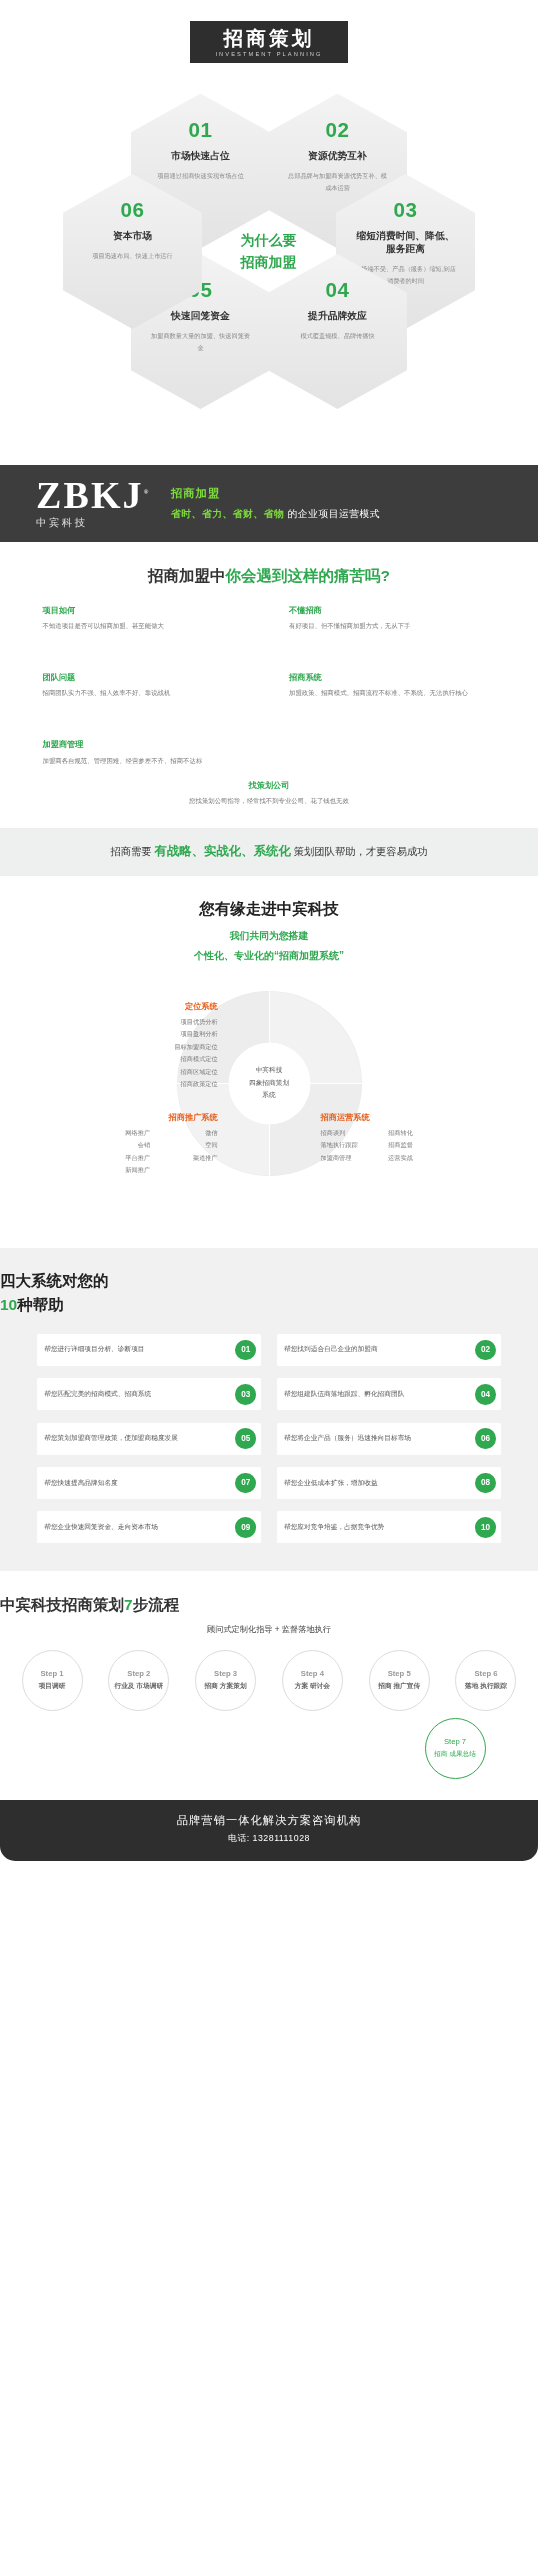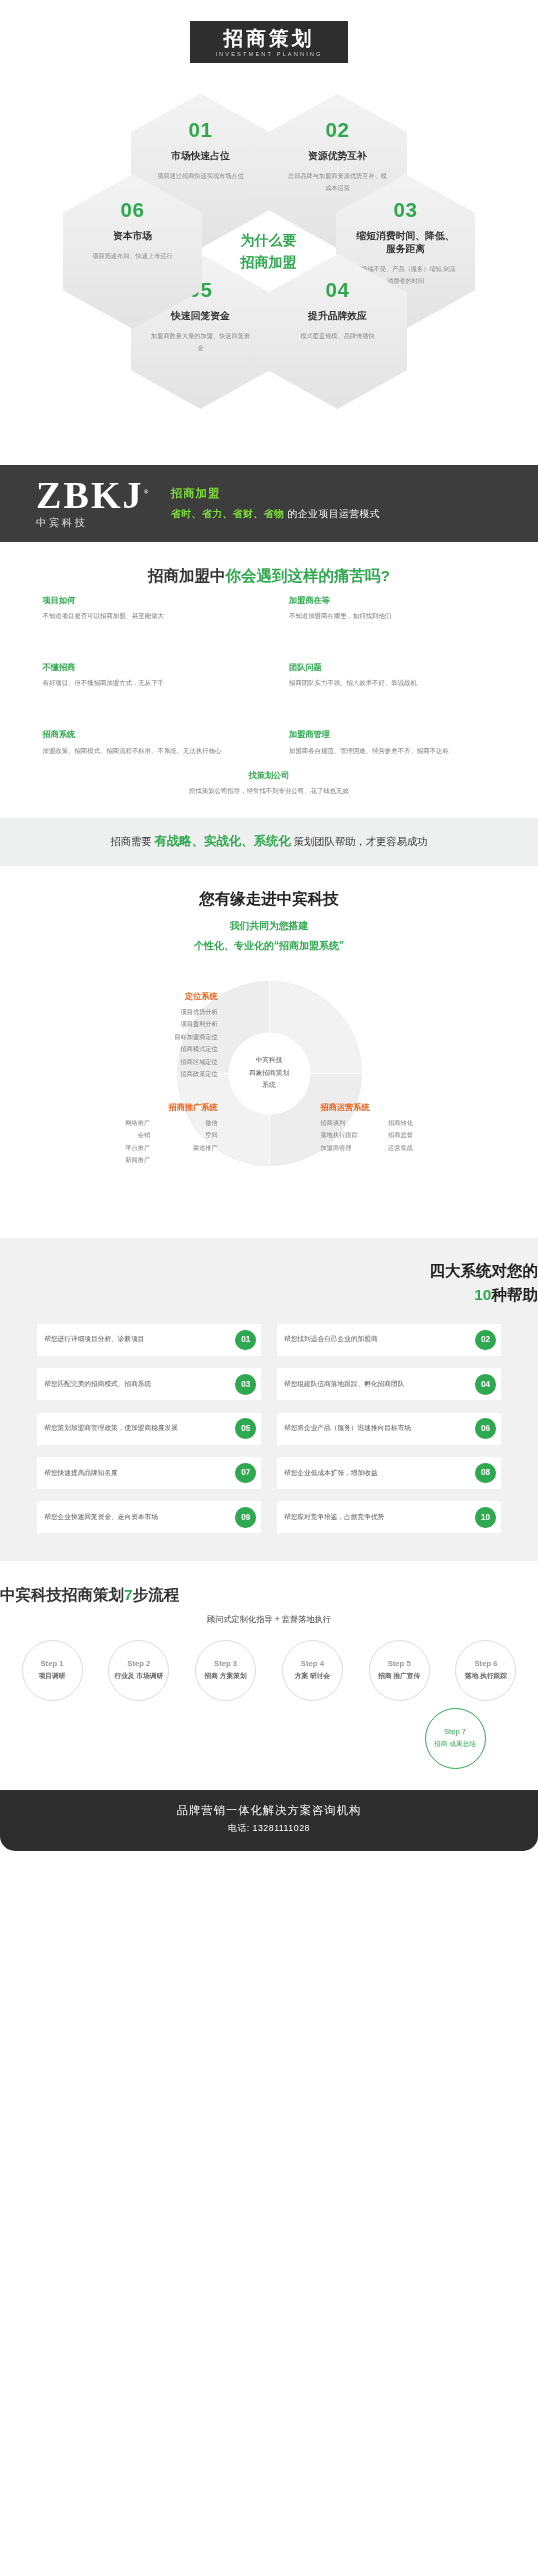--- a/index.html
+++ b/index.html
@@ -127,21 +127,21 @@
   }
   .brand-line2 { font-size: 9.8px; letter-spacing: 0.5px; }
   .brand-line2 .hl { color: #7ddc3c; font-weight: bold; }
 
   
   .sec-pain { background: #fff; padding: 24px 0 20.6px; }
   .pain-head {
     text-align: center;
     font-size: 15.5px;
     font-weight: bold;
-    margin-bottom: 8px;
+    margin-bottom: 18px;
   }
   .pain-head .g { color: #2fa84f; }
   .pain-grid {
     width: 453px;
     margin: 0 auto;
     display: grid;
     grid-template-columns: 1fr 1fr;
     column-gap: 36px;
     row-gap: 15.5px;
     gap: 40px;
@@ -233,21 +233,21 @@
   .q-bl { left: 5.2px;  top: 142px; text-align: right; }
   .q-br { left: 237px; top: 142px; text-align: left; }
   .q-two-col ul {
     display: grid;
     grid-template-columns: 1fr 1fr;
     column-gap: 6.2px;
   }
 
   
   .sec-helps { background: #f0f1f0; padding: 23px 0 28px; }
-  .helps-head { text-align: right; margin-bottom: 17.5px; }
+  .helps-head { text-align: left; margin-bottom: 17.5px; }
   .helps-h1 { font-size: 15.5px; font-weight: bold; color: #222; }
   .helps-h2 { font-size: 15.5px; font-weight: bold; color: #222; margin-top: 3.1px; }
   .helps-h2 .g { color: #2fa84f; }
   .helps-grid {
     width: 464px;
     margin: 0 auto;
     display: grid;
     grid-template-columns: 1fr 1fr;
     column-gap: 15.5px;
     row-gap: 12.4px;
@@ -421,24 +421,20 @@
   <section class="sec-pain">
     <div class="pain-head">
       <span>招商加盟中</span><span class="g">你会遇到这样的痛苦吗?</span>
     </div>
     <div class="pain-grid">
       <div class="pain-item">
         <div class="pt">项目如何</div>
         <div class="pd">不知道项目是否可以招商加盟、甚至能做大</div>
       </div>
       <div class="pain-item">
-        <div class="pt">加盟商在等</div>
-        <div class="pd">不知道加盟商在哪里，如何找到他们</div>
-      </div>
-      <div class="pain-item">
         <div class="pt">不懂招商</div>
         <div class="pd">有好项目、但不懂招商加盟方式，无从下手</div>
       </div>
       <div class="pain-item">
         <div class="pt">团队问题</div>
         <div class="pd">招商团队实力不强、招人效率不好、靠说战机</div>
       </div>
       <div class="pain-item">
         <div class="pt">招商系统</div>
         <div class="pd">加盟政策、招商模式、招商流程不标准、不系统、无法执行核心</div>

